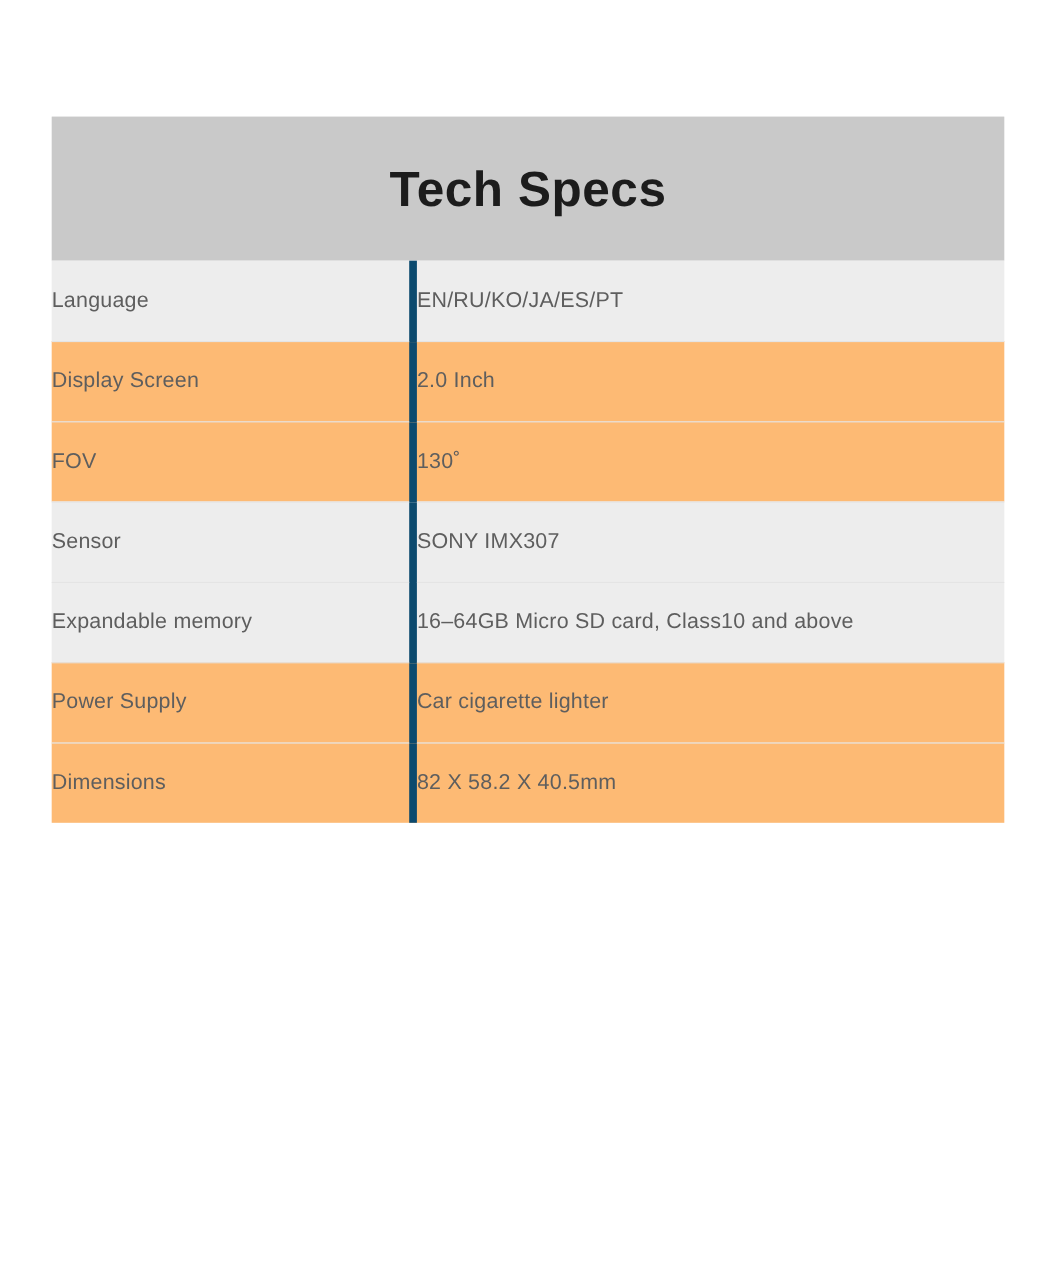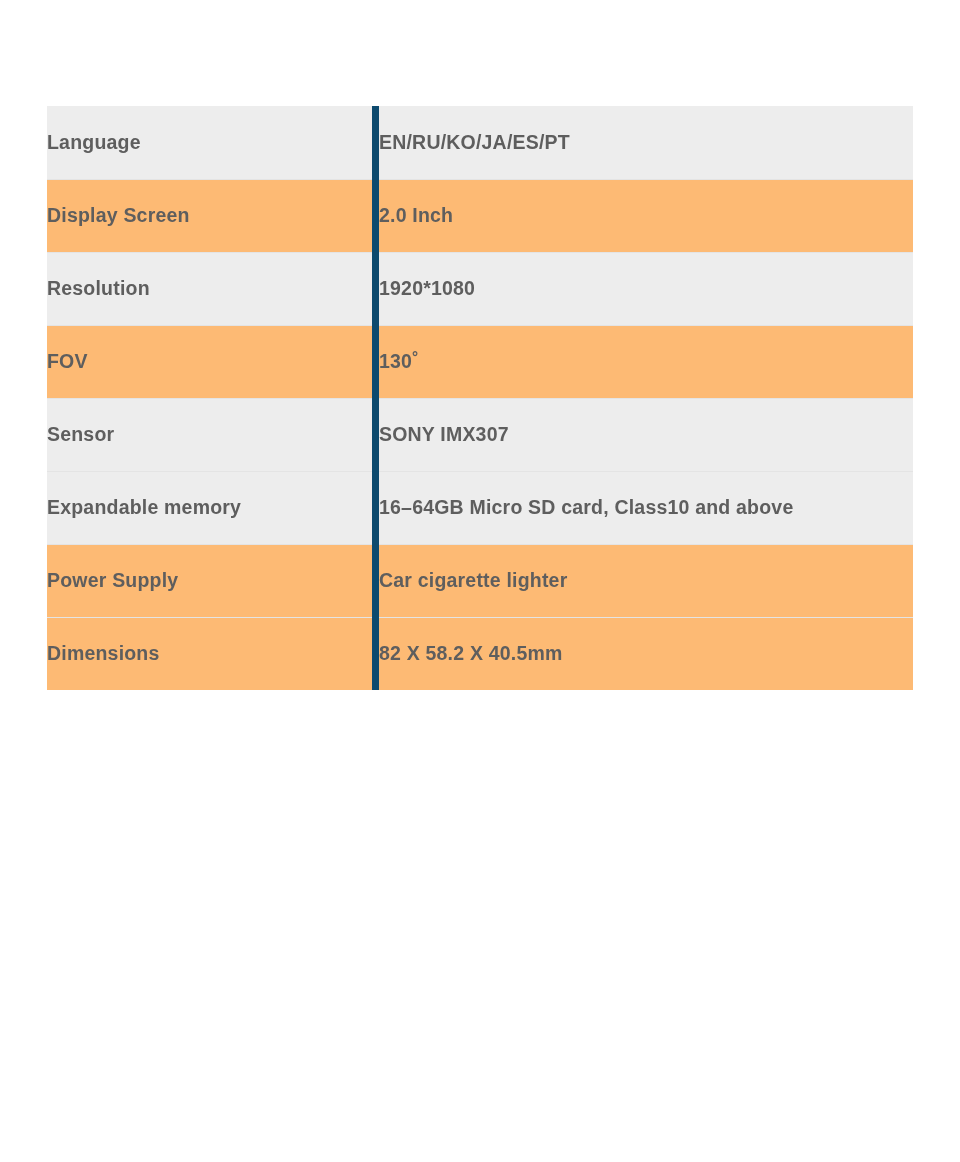--- a/index.html
+++ b/index.html
@@ -57,21 +57,21 @@
   }
 
   .specs-table tr.row-odd  { background: #ededed; }
   .specs-table tr.row-even { background: #fdba74; }
 
   .specs-table td {
     padding: 0;
     vertical-align: middle;
     font-size: 19.5px;
     color: #5e5e5e;
-    font-weight: 700;
+    font-weight: 400;
     letter-spacing: 0.2px;
   }
 
   .cell-label {
     width: 325px;
     padding-left: 33px;
     color: #4f4f4f;
   }
 
   .cell-value {
@@ -84,38 +84,37 @@
     border-bottom: 1px solid #e4e4e4;
   }
 </style>
 </head>
 <body>
 
 <div class="page">
 
   <div class="specs-card">
 
+    <div class="specs-header">
+      <div class="specs-title">Tech Specs</div>
+    </div>
 
     <table class="specs-table">
       <tbody>
 
         <tr class="row-odd row-divider">
           <td class="cell-label">Language</td>
           <td class="cell-value">EN/RU/KO/JA/ES/PT</td>
         </tr>
 
         <tr class="row-even row-divider">
           <td class="cell-label">Display Screen</td>
           <td class="cell-value">2.0 Inch</td>
         </tr>
 
-        <tr class="row-odd row-divider">
-          <td class="cell-label">Resolution</td>
-          <td class="cell-value">1920*1080</td>
-        </tr>
 
         <tr class="row-even row-divider">
           <td class="cell-label">FOV</td>
           <td class="cell-value">130˚</td>
         </tr>
 
         <tr class="row-odd row-divider">
           <td class="cell-label">Sensor</td>
           <td class="cell-value">SONY IMX307</td>
         </tr>

